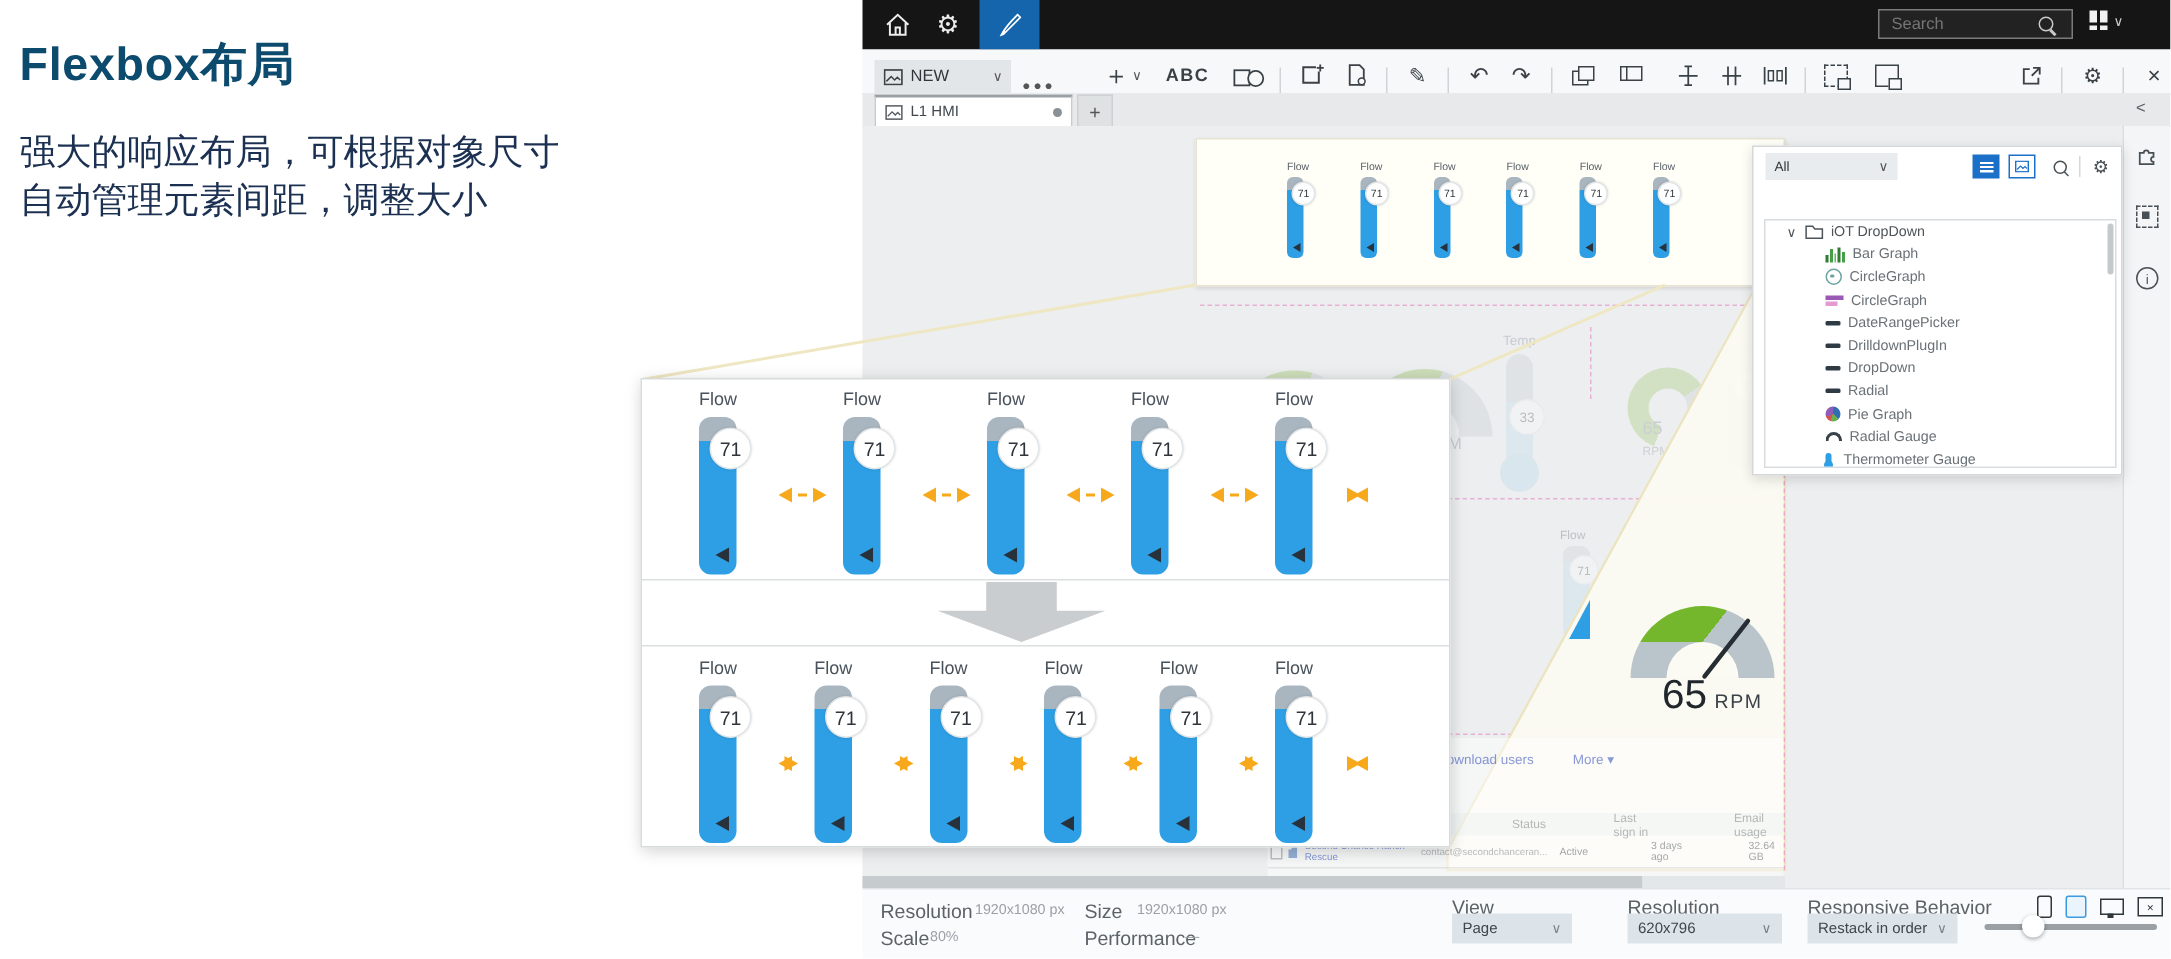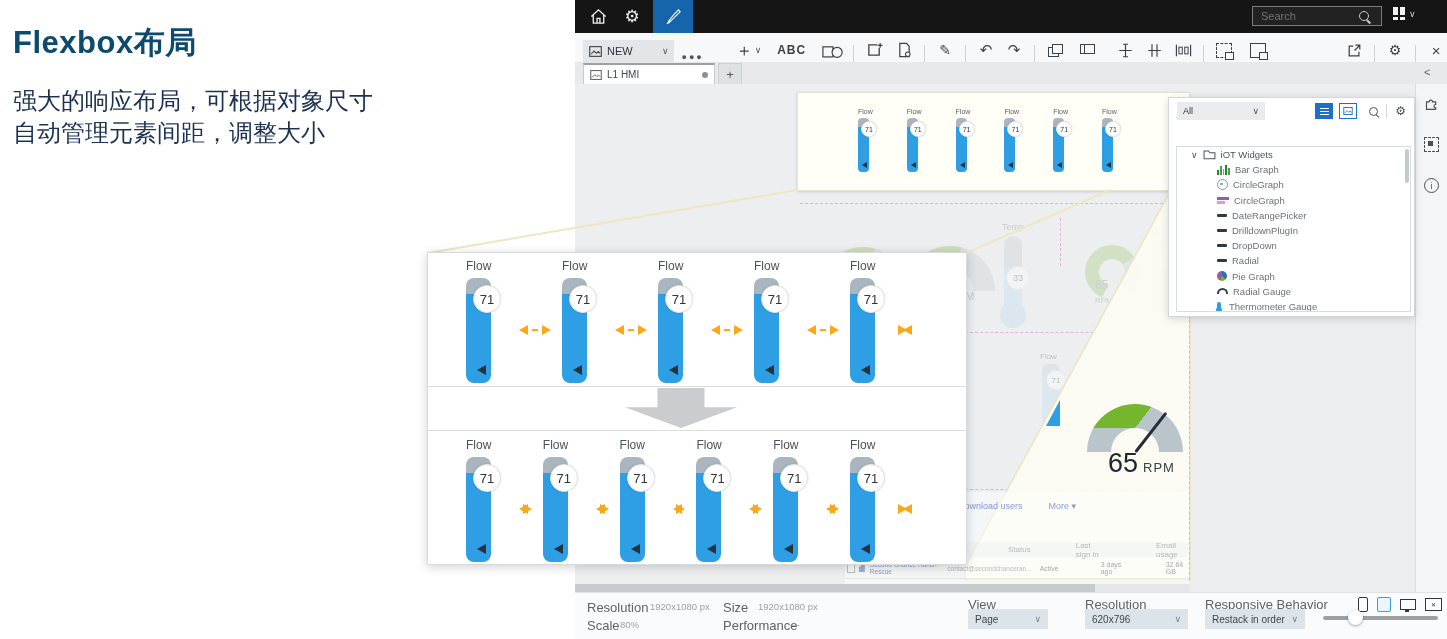--- a/index.html
+++ b/index.html
@@ -501,21 +501,21 @@
     <span class="mag2" style="margin-left:6px"></span>
     <span style="width:1px;height:14px;background:#d4d8da;margin:0 2px"></span>
     <span style="font-size:12px;color:#4a5156">⚙</span>
   </div>
   <div class="lib-tree">
     <div class="trow group">
       <span class="chev" style="color:#4d545a">∨</span>
       <svg width="13" height="11" viewBox="0 0 18 15">
         <path d="M1.5 2.5 h6 l2 2.5 h7 v8.5 h-15 Z" fill="none" stroke="#4d545a" stroke-width="1.4"></path>
       </svg>
-      <span>iOT Widgets</span>
+      <span>iOT DropDown</span>
     </div>
     <div class="trow item">
       <span class="ic-bars">
           <i></i>
           <i></i>
           <i></i>
           <i></i>
           <i></i>
         </span>
       <span>Bar Graph</span>

